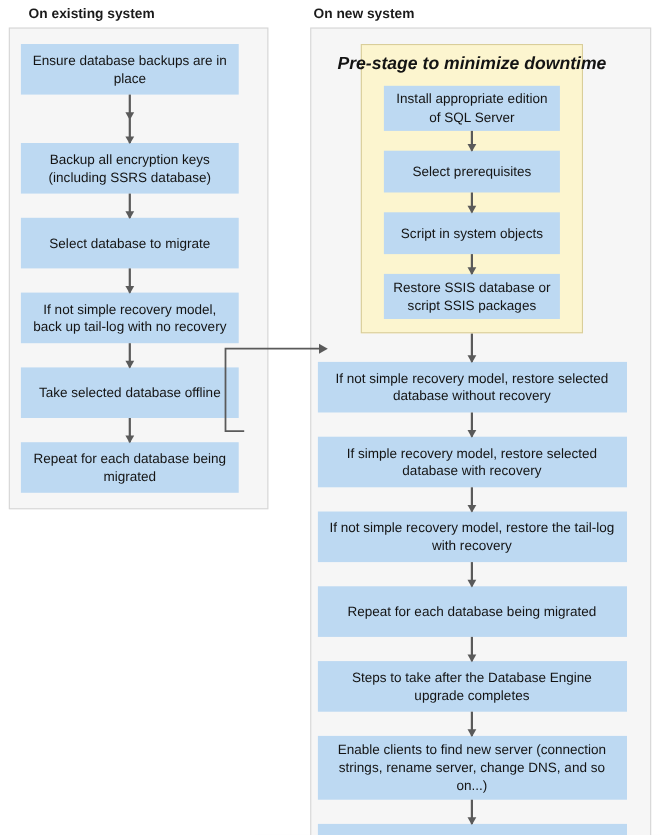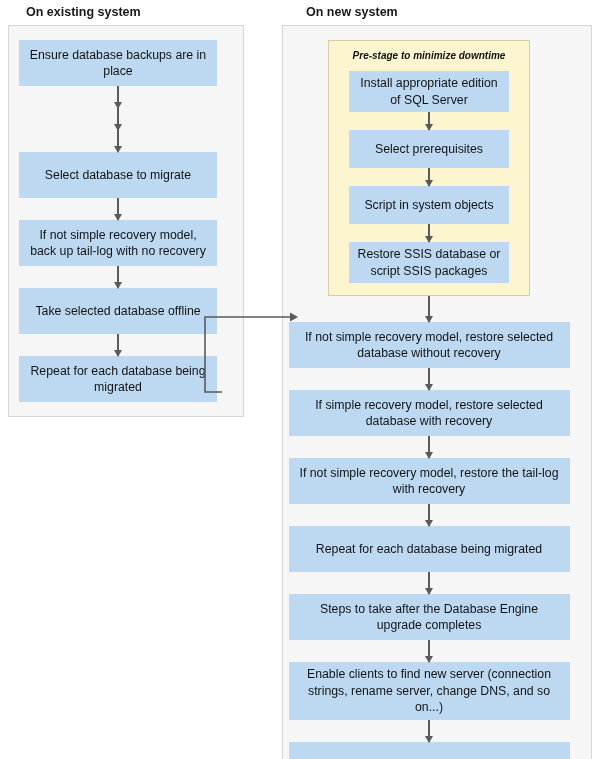--- a/index.html
+++ b/index.html
@@ -24,21 +24,21 @@
   #col-new      { left: 282px; top: 4px; width: 310px; }
 
   .column-title {
     font-size: 12.5px;
     font-weight: bold;
     color: #1a1a1a;
     line-height: 16px;
     margin: 0 0 5px 18px;
     white-space: nowrap;
   }
-  #col-new .column-title { margin-left: 24px; }
+  #col-new .column-title { margin-left: 3px; }
 
   .panel {
     background: #f6f6f6;
     border: 1px solid #d6d6d6;
     box-sizing: border-box;
     padding: 14px 16px 14px 0;
     display: flex;
     flex-direction: column;
     align-items: center;
   }
@@ -91,21 +91,21 @@
     box-sizing: border-box;
     width: 202px;
     padding: 9px 0 12px 0;
     display: flex;
     flex-direction: column;
     align-items: center;
     position: relative;
     z-index: 2;
   }
   .prestage-title {
-    font-size: 10px;
+    font-size: 16px;
     font-weight: bold;
     font-style: italic;
     color: #141414;
     margin-bottom: 10px;
     text-align: center;
     white-space: nowrap;
   }
 
   
   #cross-connector {
@@ -121,20 +121,21 @@
 
 <div class="column" id="col-existing">
   <div class="column-title">On existing system</div>
   <div class="panel">
 
     <div class="node">Ensure database backups are in place</div>
     <div class="arrow-v gap-lg"></div>
 
     <div class="arrow-v gap-lg"></div>
 
+    <div class="node">Backup all encryption keys (including SSRS database)</div>
     <div class="arrow-v gap-lg"></div>
 
     <div class="node">Select database to migrate</div>
     <div class="arrow-v gap-lg"></div>
 
     <div class="node">If not simple recovery model, back up tail-log with no recovery</div>
     <div class="arrow-v gap-lg"></div>
 
     <div class="node">Take selected database offline</div>
     <div class="arrow-v gap-lg"></div>

